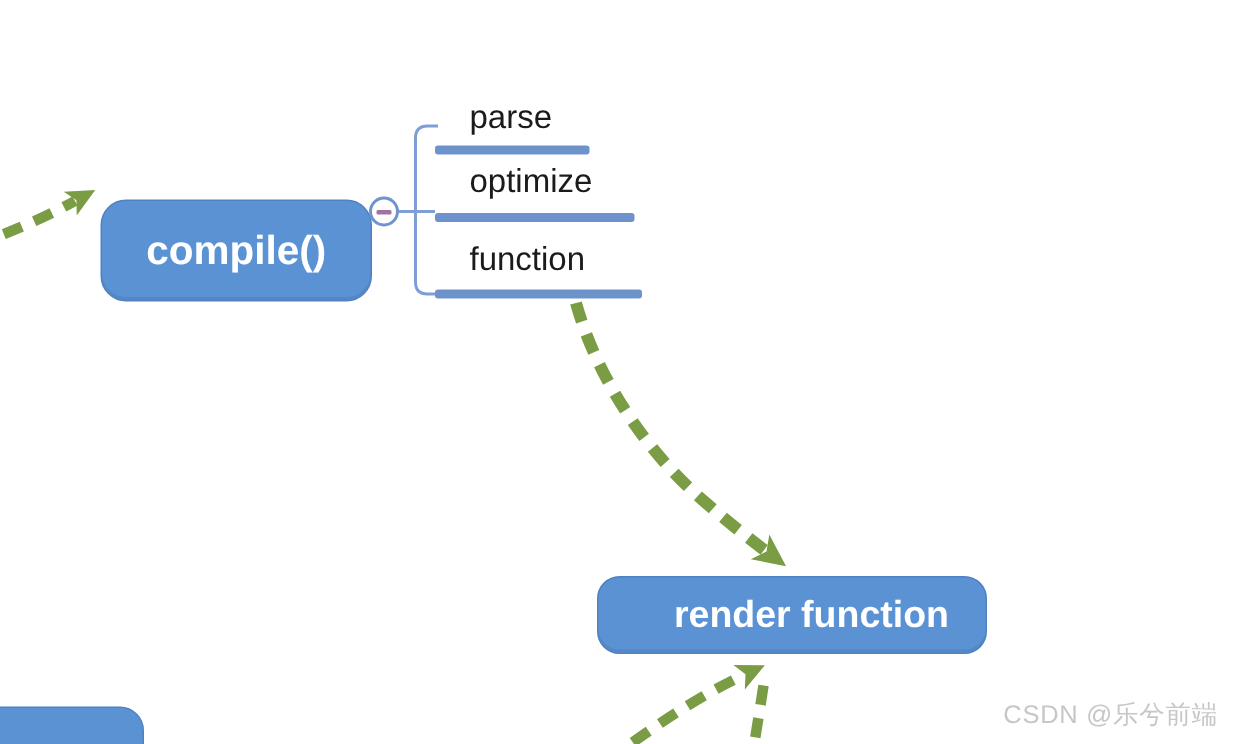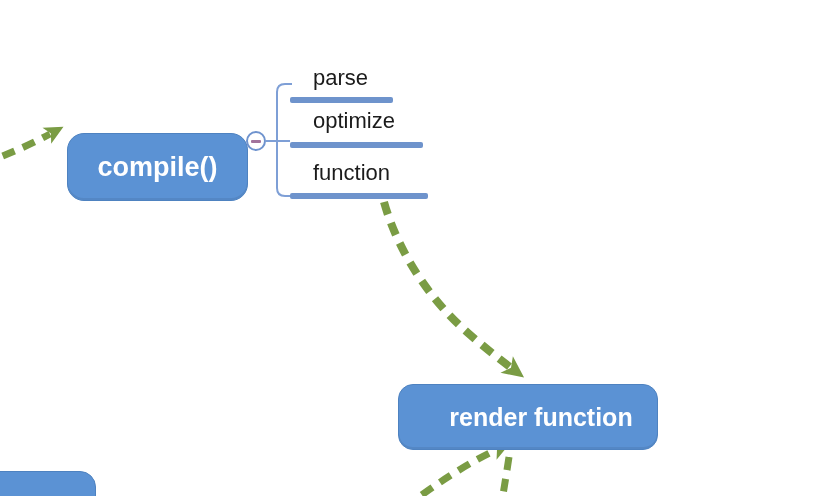--- a/index.html
+++ b/index.html
@@ -9,21 +9,21 @@
   }
   #lines { position:absolute; left:0; top:0; width:824px; height:496px; }
   .garrow { fill:none; stroke:#7a9c44; stroke-dasharray:13 9; }
   .node {
     position:absolute; display:flex; align-items:center; justify-content:center;
     background:#5b92d4; color:#ffffff; font-weight:bold;
     border:1px solid #4e82c0; box-sizing:border-box;
     box-shadow: inset 0 -2px 0 rgba(0,0,0,0.07);
   }
   #node-compile  { left:67px;  top:105px; width:181px; height:68px; border-radius:17px; font-size:27px;margin-top:28px; }
-  #node-render   { left:398px; top:384px; width:260px; height:66px; border-radius:15px; font-size:25px;padding-left:26px; }
+  #node-render   { left:398px; top:384px; width:260px; height:52px; border-radius:15px; font-size:25px;padding-left:26px; }
   #node-partial  { left:-52px; top:471px; width:148px; height:70px; border-radius:16px; }
   #toggle {
     position:absolute; left:246px; top:131px; width:20px; height:20px;
     border-radius:50%; background:#ffffff; border:2px solid #6f93ce;
     box-sizing:border-box; display:flex; align-items:center; justify-content:center;
     cursor:pointer;
   }
   .minus-bar { width:10px; height:3px; background:#a2739c; border-radius:1px; }
   .child-item { position:absolute; }
   #child-parse    { left:290px; top:49px;  width:103px; height:38px;margin-top:16px; }
@@ -81,14 +81,15 @@
     <div class="child-label">function</div>
     <div class="child-underline"></div>
   </div>
 
   <div class="node" id="node-render">
     <span>render function</span>
   </div>
 
   <div class="node" id="node-partial"></div>
 
+  <div id="watermark">CSDN @乐兮前端</div>
 
 </div>
 
 </body></html>

